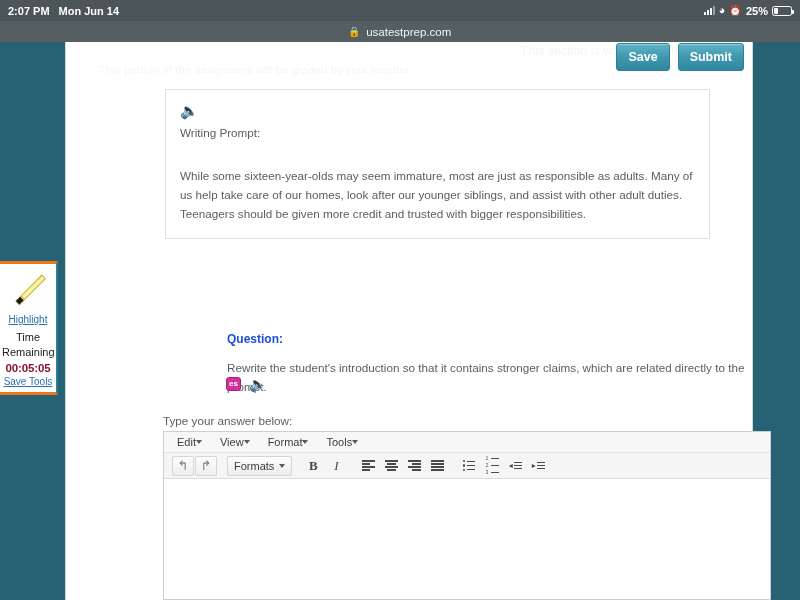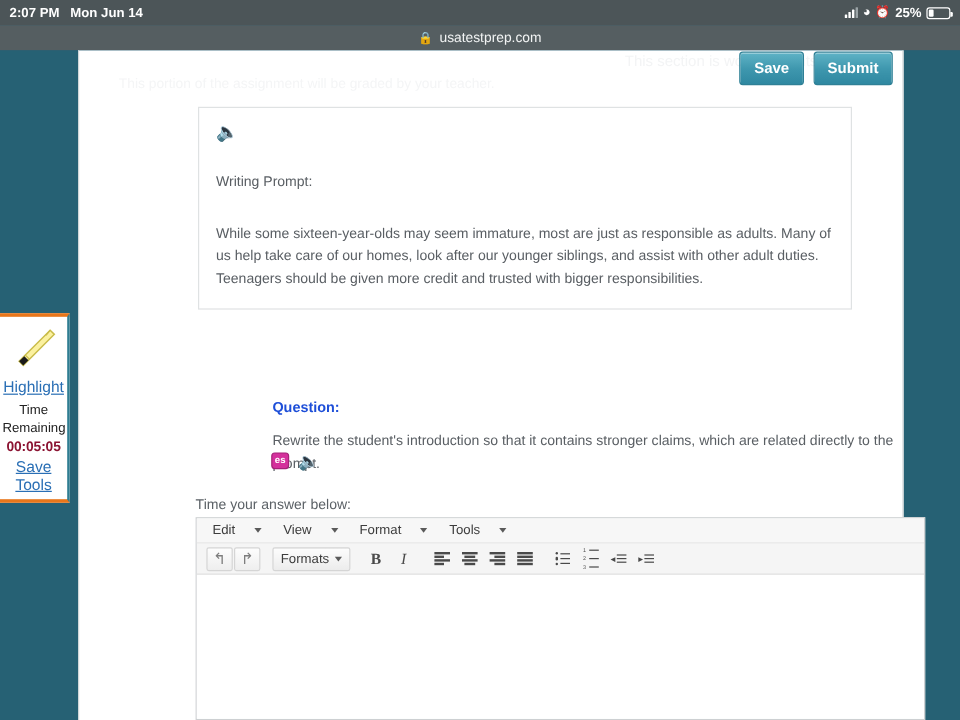--- a/index.html
+++ b/index.html
@@ -84,21 +84,21 @@
 
   
   .passage {
     position: absolute; left: 99px; top: 47px;
     width: 545px;
     border: 1px solid #dfe2e3; background: #ffffff;
     padding: 12px 14px 14px 14px;
   }
   .speaker { color: #2a3d7a; font-size: 15px; line-height: 1; display: inline-block; }
   .passage p { color: #595e63; font-size: 11.7px; line-height: 1.62; }
-  .passage .lbl { margin-top: 23px; }
+  .passage .lbl { margin-top: 4px; }
   .passage .gap { height: 12px; }
 
   
   .qhead {
     position: absolute; left: 161px; top: 290px;
     font-size: 12px; font-weight: bold; color: #1d4ed8;
   }
   .qtext {
     position: absolute; left: 161px; top: 317px;
     width: 540px; font-size: 11.7px; color: #595e63; line-height: 1.6;
@@ -121,21 +121,21 @@
     width: 608px; height: 169px;
     border: 1px solid #cdd0d2; background: #ffffff;
   }
   .menubar {
     height: 21px; background: #f7f7f7;
     border-bottom: 1px solid #e3e3e3;
     display: flex; align-items: center; padding-left: 6px; gap: 4px;
   }
   .menuitem {
     font-size: 11px; color: #3c3c3c; padding: 2px 7px;
-    display: flex; align-items: center; gap: 16px; cursor: pointer; border-radius: 2px;
+    display: flex; align-items: center; gap: 0; cursor: pointer; border-radius: 2px;
   }
   .caret { width: 0; height: 0; border-left: 3.5px solid transparent; border-right: 3.5px solid transparent; border-top: 4px solid #5a5a5a; }
 
   .toolbar {
     height: 26px; background: #f5f5f5;
     border-bottom: 1px solid #dcdcdc;
     display: flex; align-items: center; padding: 0 4px; gap: 2px;
   }
   .tgroup { display: flex; align-items: center; gap: 1px; padding: 0 4px; }
   .tbtn {
@@ -175,21 +175,21 @@
     position: absolute; left: 0; top: 219px;
     width: 58px;
     background: #ffffff;
     border-top: 3px solid #e8761a;
     border-right: 2px solid #2f7d92;
     border-bottom: 3px solid #e8761a;
     padding: 6px 2px 5px 2px;
     text-align: center;
   }
   .hl-ico { width: 42px; height: 38px; margin: 0 auto 2px auto; }
-  .tool-link { font-size: 13px; color: #2a6fb5; text-decoration: underline; display: block; cursor: pointer; }
+  .tool-link { font-size: 10px; color: #2a6fb5; text-decoration: underline; display: block; cursor: pointer; }
   .tool-txt { font-size: 11px; color: #222222; line-height: 1.32; margin-top: 5px; }
   .timer { font-size: 11.5px; font-weight: bold; color: #8b1332; margin: 3px 0 2px 0; letter-spacing: -.1px; }
 </style>
 </head>
 <body>
 
 <div class="statusbar">
   <div class="sb-left">
     <span>2:07 PM</span>
     <span>Mon Jun 14</span>
@@ -235,21 +235,21 @@
       <p>While some sixteen-year-olds may seem immature, most are just as responsible as adults. Many of us help take care of our homes, look after our younger siblings, and assist with other adult duties. Teenagers should be given more credit and trusted with bigger responsibilities.</p>
     </div>
 
     <div class="qhead">Question:</div>
     <div class="qtext">Rewrite the student's introduction so that it contains stronger claims, which are related directly to the prompt.</div>
     <div class="qicons">
       <span class="es-icon">es</span>
       <span class="sp2">🔈</span>
     </div>
 
-    <div class="ansLabel">Time your answer below:</div>
+    <div class="ansLabel">Type your answer below:</div>
 
     <div class="editor">
 
       <div class="menubar">
         <div class="menuitem">
           <span>Edit</span>
           <span class="caret"></span>
         </div>
         <div class="menuitem">
           <span>View</span>

